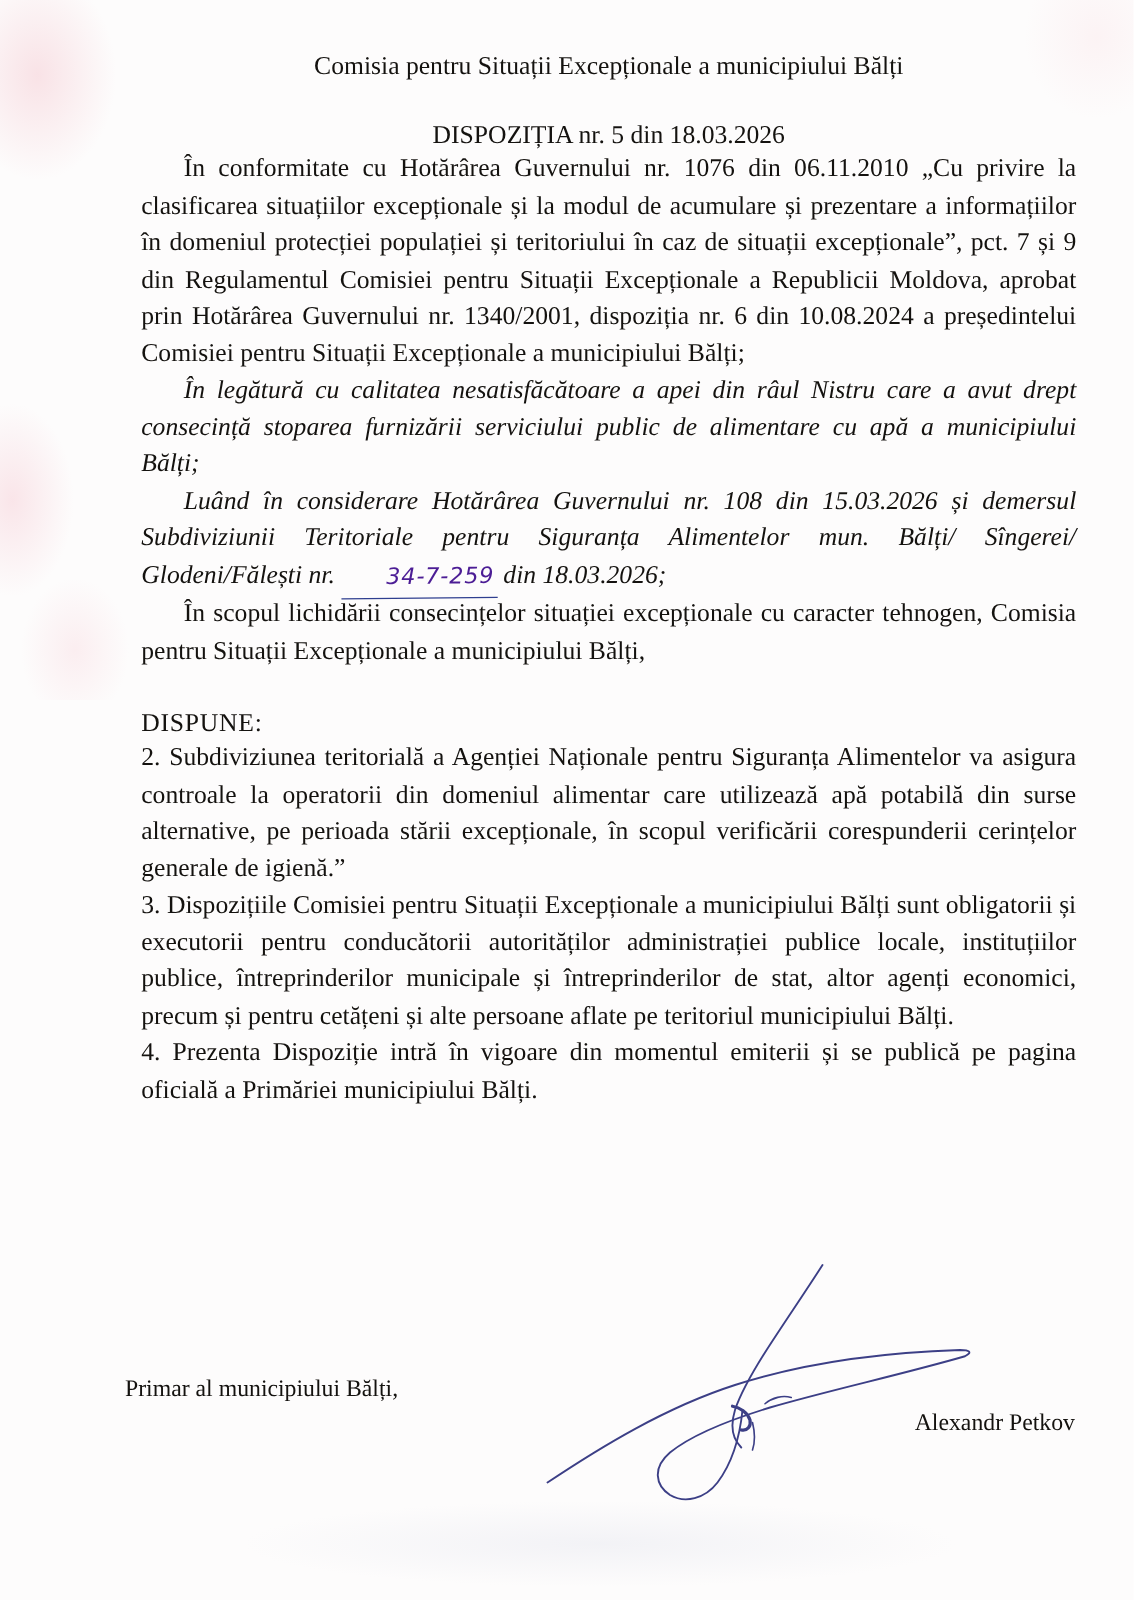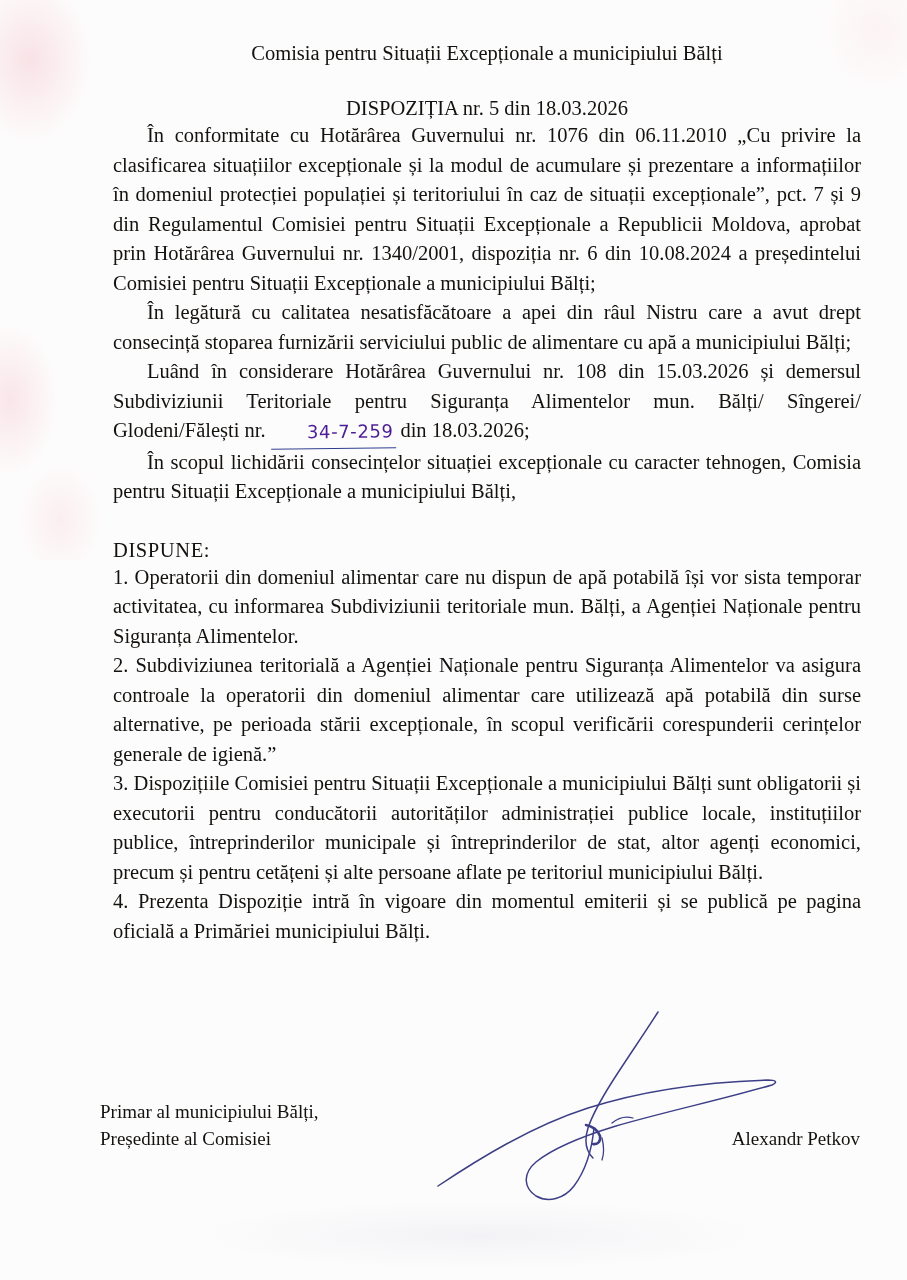--- a/index.html
+++ b/index.html
@@ -62,21 +62,21 @@
 
   p.body-par {
     font-size: 20.5px;
     line-height: 29.5px;
     text-align: justify;
     text-justify: inter-word;
     margin: 0;
   }
   .intro-block { margin-top: 26px; }
   .par-indent { text-indent: 34px; }
-  .tight { margin-top: 0; }
+  .tight { margin-top: 0; font-style: italic; }
 
   .purpose-block { margin-top: 30px; }
 
   .dispune {
     text-align: left;
     font-size: 20.5px;
     line-height: 26px;
     margin-top: 30px;
     letter-spacing: 0.6px;
   }
@@ -137,21 +137,20 @@
     <p class="body-par par-indent intro-block">În conformitate cu Hotărârea Guvernului nr. 1076 din 06.11.2010 „Cu privire la clasificarea situațiilor excepționale și la modul de acumulare și prezentare a informațiilor în domeniul protecției populației și teritoriului în caz de situații excepționale”, pct. 7 și 9 din Regulamentul Comisiei pentru Situații Excepționale a Republicii Moldova, aprobat prin Hotărârea Guvernului nr. 1340/2001, dispoziția nr. 6 din 10.08.2024 a președintelui Comisiei pentru Situații Excepționale a municipiului Bălți;</p>
 
     <p class="body-par par-indent tight">În legătură cu calitatea nesatisfăcătoare a apei din râul Nistru care a avut drept consecință stoparea furnizării serviciului public de alimentare cu apă a municipiului Bălți;</p>
 
     <p class="body-par par-indent tight"><span>Luând în considerare Hotărârea Guvernului nr. 108 din 15.03.2026 și demersul Subdiviziunii Teritoriale pentru Siguranța Alimentelor mun. Bălți/ Sîngerei/ Glodeni/Fălești nr. </span><span class="handwritten">34-7-259</span><span> din 18.03.2026;</span></p>
 
     <p class="body-par par-indent purpose-block">În scopul lichidării consecințelor situației excepționale cu caracter tehnogen, Comisia pentru Situații Excepționale a municipiului Bălți,</p>
 
     <div class="dispune">DISPUNE:</div>
 
-    <p class="body-par item">1. Operatorii din domeniul alimentar care nu dispun de apă potabilă își vor sista temporar activitatea, cu informarea Subdiviziunii teritoriale mun. Bălți, a Agenției Naționale pentru Siguranța Alimentelor.</p>
 
     <p class="body-par item">2. Subdiviziunea teritorială a Agenției Naționale pentru Siguranța Alimentelor va asigura controale la operatorii din domeniul alimentar care utilizează apă potabilă din surse alternative, pe perioada stării excepționale, în scopul verificării corespunderii cerințelor generale de igienă.”</p>
 
     <p class="body-par item">3. Dispozițiile Comisiei pentru Situații Excepționale a municipiului Bălți sunt obligatorii și executorii pentru conducătorii autorităților administrației publice locale, instituțiilor publice, întreprinderilor municipale și întreprinderilor de stat, altor agenți economici, precum și pentru cetățeni și alte persoane aflate pe teritoriul municipiului Bălți.</p>
 
     <p class="body-par item">4. Prezenta Dispoziție intră în vigoare din momentul emiterii și se publică pe pagina oficială a Primăriei municipiului Bălți.</p>
 
   </div>
 
   <svg class="signature-svg" viewBox="0 0 420 200" xmlns="http://www.w3.org/2000/svg">
@@ -162,18 +161,17 @@
                C 128 195, 144 191, 154 178 C 166 162, 172 140, 174 120" stroke-width="1.5"></path>
       <path d="M213 110 C 206 108, 198 110, 192 115" stroke-width="1.3"></path>
       <path d="M166 117 C 172 118, 178 122, 180 128 C 181 133, 178 137, 173 136" stroke-width="2.6"></path>
       <path d="M182 130 C 184 138, 184 146, 182 152" stroke-width="1.3"></path>
     </g>
   </svg>
 
   <div class="sign-block">
     <div class="sign-left">
       <div>Primar al municipiului Bălți,</div>
-      <div>Președinte al Comisiei</div>
     </div>
     <div class="sign-name">Alexandr Petkov</div>
   </div>
 
 </div>
 
 </body></html>

